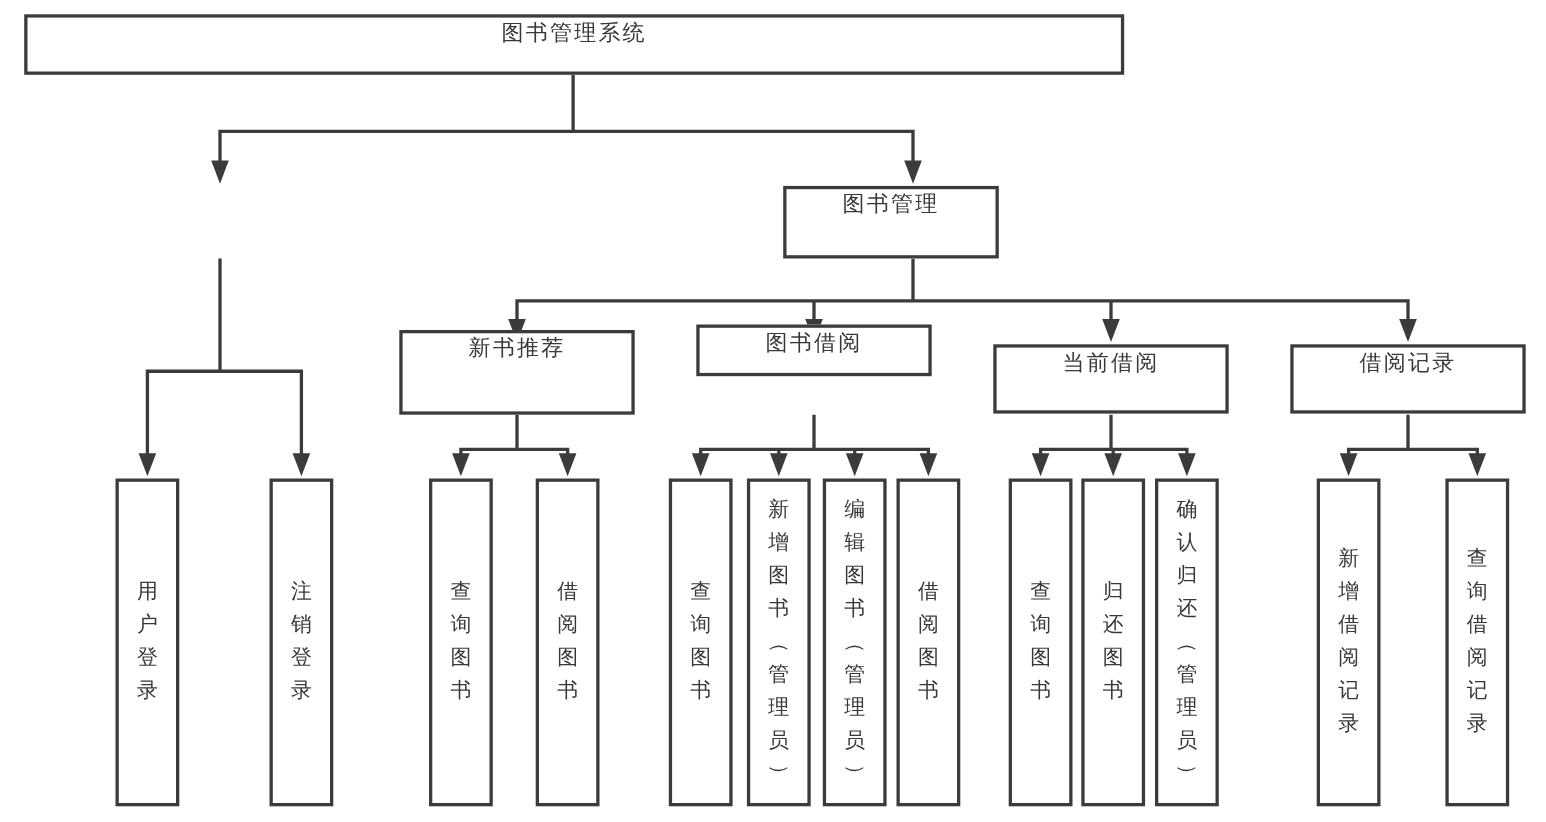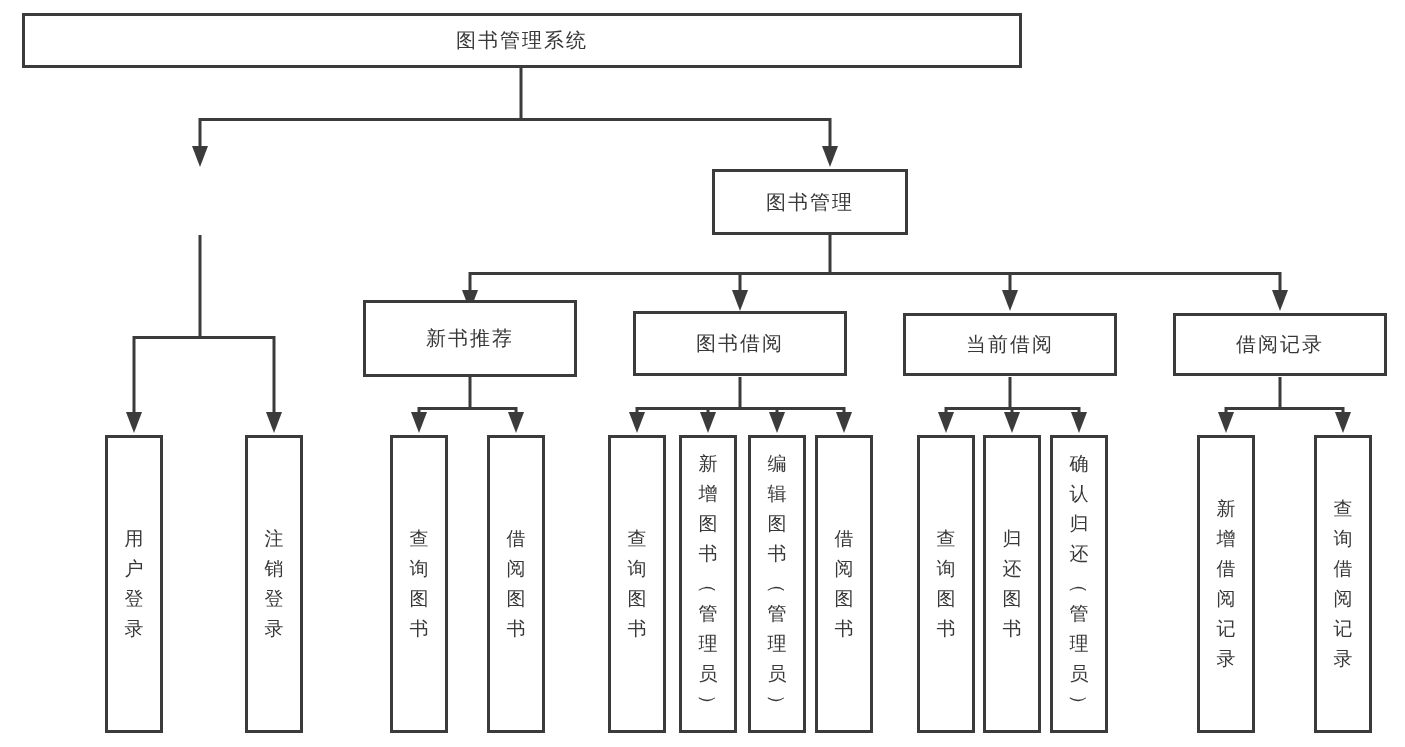--- a/index.html
+++ b/index.html
@@ -2,37 +2,37 @@
 <html><head>
 <meta charset="utf-8">
 <style>
   html,body{margin:0;padding:0;background:#ffffff;}
   body{font-family:"Liberation Sans",sans-serif;}
   .canvas{position:relative;width:1405px;height:747px;background:#ffffff;overflow:hidden;}
   .connectors{position:absolute;left:0;top:0;width:1405px;height:747px;z-index:1;}
   .box{
     position:absolute;z-index:2;box-sizing:border-box;
     background:#ffffff;border:3px solid #3b3b3b;
-    display:flex;align-items:center;justify-content:center;
+    display:flex;justify-content:center;
     color:#383838;font-size:20px;letter-spacing:2px;
   }
   .vbox{
     position:absolute;z-index:2;box-sizing:border-box;top:435px;width:58px;height:298px;
     background:#ffffff;border:3px solid #3b3b3b;
     display:flex;flex-direction:column;align-items:center;justify-content:center;
     color:#383838;
   }
   .vchar{height:30px;line-height:30px;font-size:19px;text-align:center;width:100%;}
   .vchar.rot{transform:rotate(90deg);}
   
   .b-root{left:22px;top:13px;width:1000px;height:55px;}
   .b-login{left:82px;top:169px;width:236px;height:66px;}
   .b-mgmt{left:712px;top:169px;width:196px;height:66px;}
   .b-l3a{left:363px;top:300px;width:214px;height:77px;}
-  .b-l3b{left:633px;top:311px;width:214px;height:65px;}
+  .b-l3b{left:633px;top:295px;width:214px;height:47px;}
   .b-l3c{left:903px;top:313px;width:214px;height:63px;}
   .b-l3d{left:1173px;top:313px;width:214px;height:63px;}
   .v1{left:105px;}  .v2{left:245px;}
   .v3{left:390px;}  .v4{left:487px;}
   .v5{left:608px;}  .v6{left:679px;} .v7{left:748px;} .v8{left:815px;}
   .v9{left:917px;}  .v10{left:983px;} .v11{left:1050px;}
   .v12{left:1197px;} .v13{left:1314px;}
   .watermark{
     position:absolute;right:5px;bottom:4px;z-index:5;
     font-size:21px;color:#b3b3b3;letter-spacing:1px;

